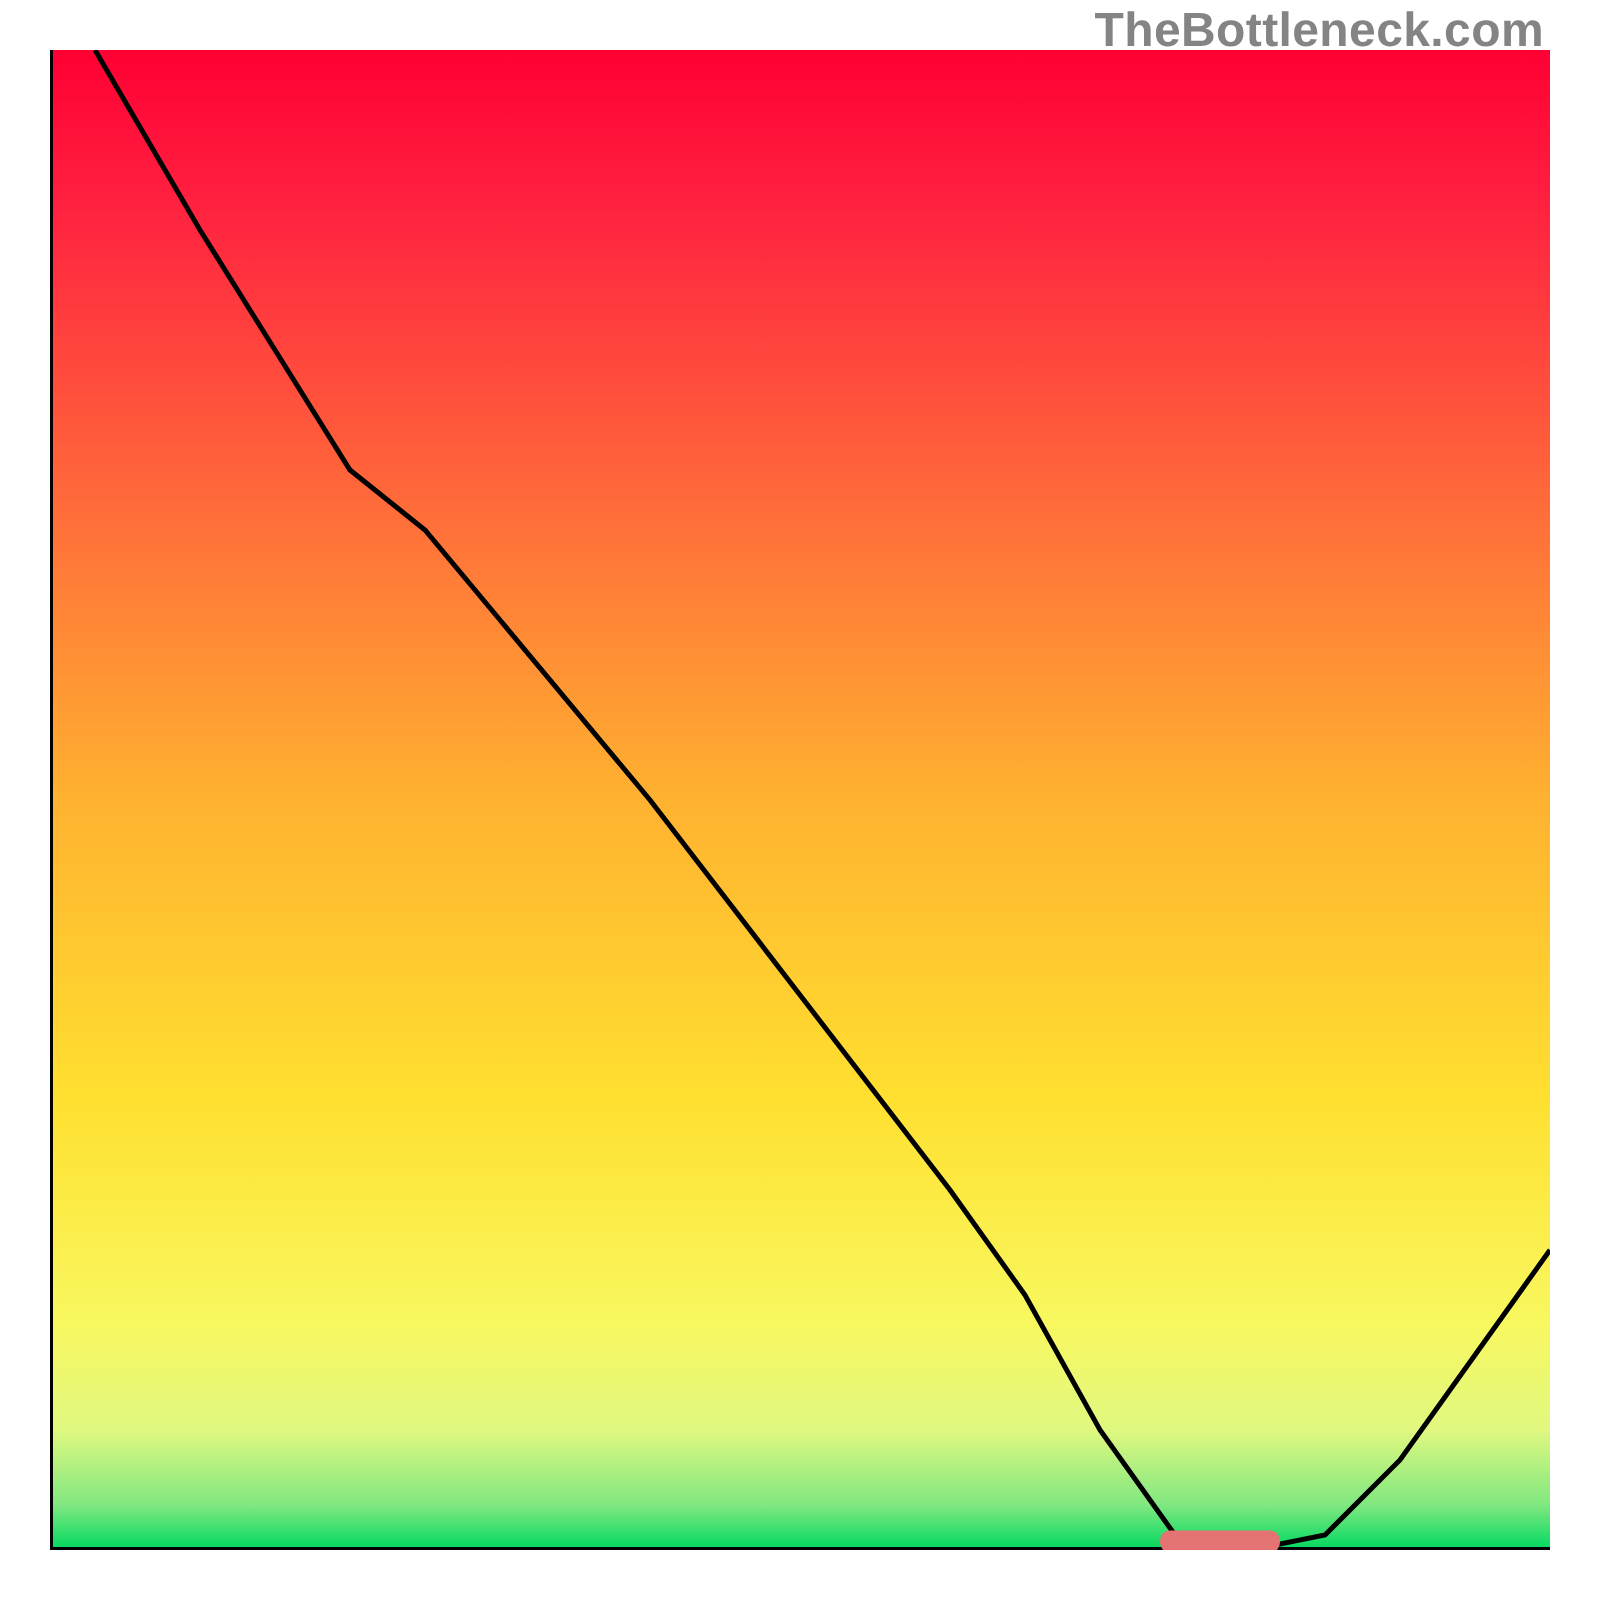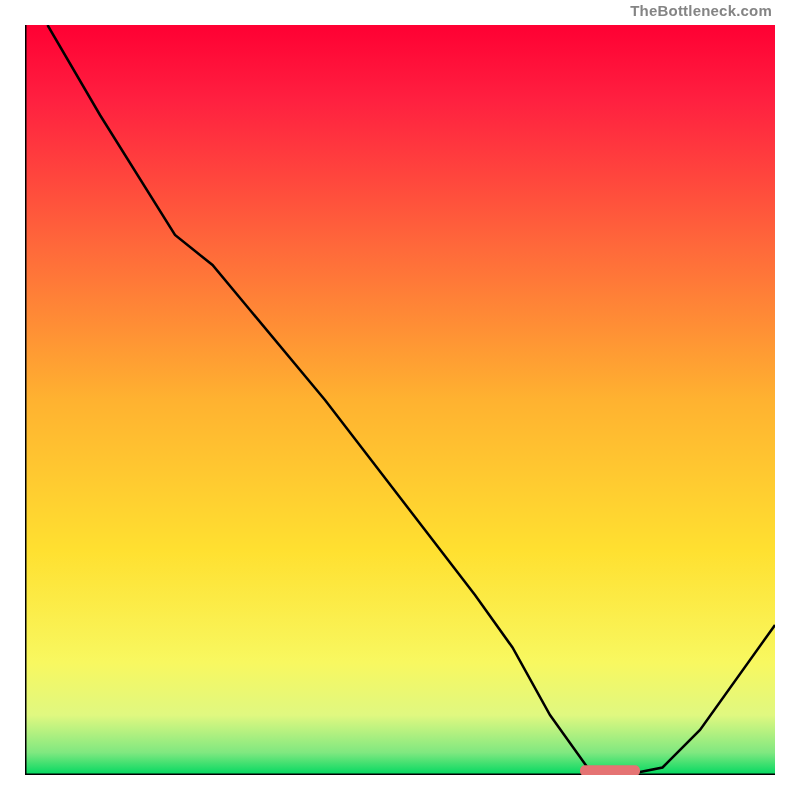--- a/index.html
+++ b/index.html
@@ -22,21 +22,21 @@
     position: absolute;
     left: 0;
     top: 0;
     width: 100%;
     height: 100%;
   }
   .watermark {
     position: absolute;
     top: 2px;
     right: 28px;
-    font-size: 15px;
+    font-size: 24px;
     font-weight: 600;
     color: #848484;
     letter-spacing: 0.2px;
   }
   .axis-line {
     stroke: #000000;
     stroke-width: 3;
     fill: none;
   }
   .curve {

